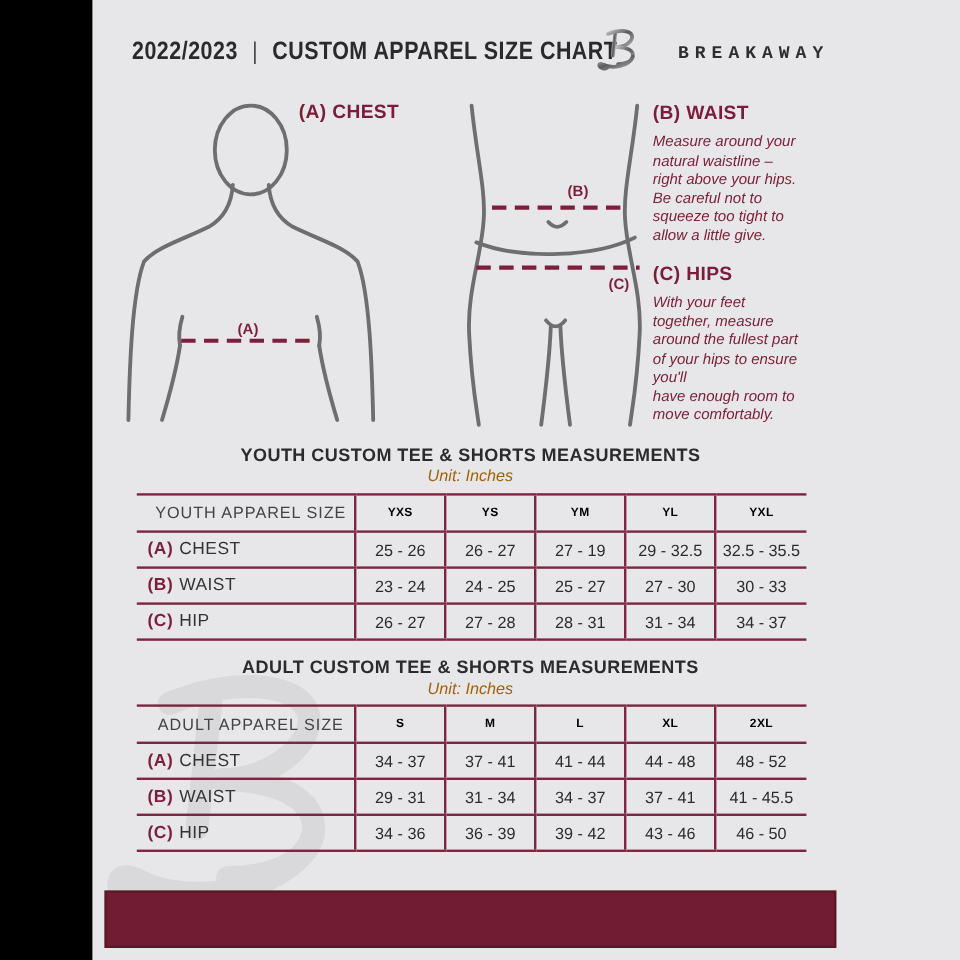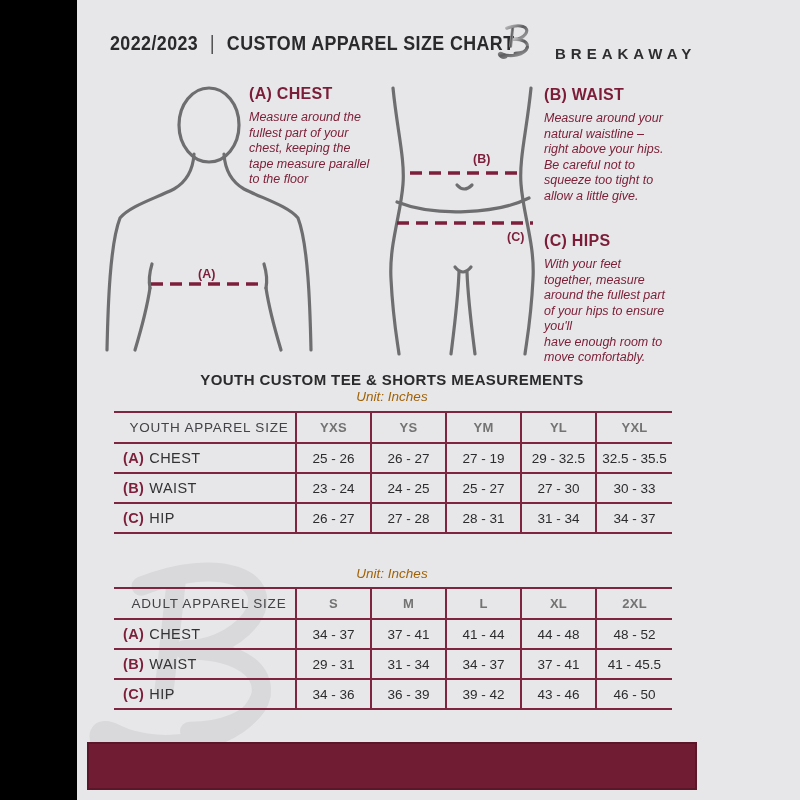--- a/index.html
+++ b/index.html
@@ -27,41 +27,41 @@
   .hdr-title{
     position:absolute;left:33px;top:31px;
     display:flex;align-items:center;gap:10px;
     font-size:21px;font-weight:bold;color:var(--ink);
     transform:scaleX(.85);transform-origin:left center;
     letter-spacing:.5px;white-space:nowrap;
   }
   .hdr-title .sep{font-weight:400;color:#444;padding:0 4px;font-size:20px;}
   .brand{
     position:absolute;left:420px;top:20px;
-    display:flex;align-items:flex-end;gap:14px;
+    display:flex;align-items:center;gap:24px;font-family:Liberation Mono, monospace;
   }
   .brand svg{display:block;}
   .brand-name{
     font-size:15px;font-weight:bold;color:#2e2e30;letter-spacing:5px;
     padding-top:6px;white-space:nowrap;
   }
   
   .fig{position:absolute;}
   .fig path,.fig ellipse{fill:none;stroke:var(--figure);stroke-width:3.2;stroke-linecap:round;}
   .fig .dash{stroke:var(--maroon);stroke-width:3.4;stroke-dasharray:12 7;stroke-linecap:butt;}
   .fig text{font-family:"Liberation Sans",sans-serif;font-size:12.5px;font-weight:bold;fill:var(--maroon);}
   .note{position:absolute;color:var(--maroon);}
   .note h3{font-size:16px;font-weight:bold;letter-spacing:.3px;margin-bottom:7px;color:#7b1d38;}
   .note p{
     font-size:12.5px;font-style:italic;font-weight:500;line-height:15.5px;
     color:#7d2038;white-space:pre-line;
   }
   .note-a{left:172px;top:85px;width:130px;}
   .note-b{left:467px;top:86px;width:152px;}
-  .note-c{left:467px;top:220px;width:152px;margin-top:12px;}
+  .note-c{left:467px;top:220px;width:152px;}
   
   .tbl-title{
     position:absolute;left:0;width:630px;text-align:center;
     font-size:15px;font-weight:bold;letter-spacing:.4px;color:#2b2b2d;
   }
   .tbl-unit{
     position:absolute;left:0;width:630px;text-align:center;
     font-size:13.5px;font-style:italic;color:#a16207;
   }
   .size-table{
@@ -75,21 +75,21 @@
   .size-table th,.size-table td{text-align:center;vertical-align:middle;}
   .lbl-hdr{
     text-align:center;padding-left:9px;
     font-size:13.5px;font-weight:400;letter-spacing:.8px;color:#434347;
   }
   .row-lbl{
     text-align:left !important;padding-left:9px;
     font-size:14.5px;font-weight:400;color:#333335;letter-spacing:.4px;
   }
   .row-lbl .key{font-weight:bold;color:var(--maroon);margin-right:5px;}
-  .col-hdr{font-size:13px;font-weight:bold;color:#737373;letter-spacing:.3px;}
+  .col-hdr{font-size:10px;font-weight:bold;color:#000000;letter-spacing:.3px;}
   .val{font-size:13.5px;color:#2c2c2e;}
   #youth-title{top:371px;} #youth-unit{top:389px;} #youth-table{top:411px;}
   #adult-title{top:548px;} #adult-unit{top:566px;} #adult-table{top:587px;}
   
   .watermark{position:absolute;left:8px;top:553px;z-index:1;opacity:1;}
   .watermark path{fill:none;stroke:var(--watermark);stroke-width:7.5;stroke-linecap:round;}
   .footer-bar{
     position:absolute;left:10px;top:742px;width:610px;height:48px;
     background:var(--footer);border:2px solid rgba(0,0,0,.18);z-index:2;
   }
@@ -131,25 +131,20 @@
     <path d="M50 182 C47 192 46.5 198 48 206"></path>
     <path d="M162 182 C165 192 165.5 198 164 206"></path>
     <path d="M48 206 C45 226 39 248 33 268"></path>
     <path d="M164 206 C167 226 173 248 179 268"></path>
     <path class="dash" d="M49 202 L163 202"></path>
     <text x="96" y="196">(A)</text>
   </svg>
 
   <div class="note note-a">
     <h3>(A) CHEST</h3>
-    <p>Measure around the
-fullest part of your
-chest, keeping the
-tape measure parallel
-to the floor</p>
   </div>
 
   <svg class="fig" style="left:308px;top:84px;" width="172" height="272" viewBox="0 0 172 272">
     <path d="M8 4 C12 45 20 75 18 100 C16 130 4 160 6 195 C8 235 12 255 14 270"></path>
     <path d="M146 4 C142 45 134 75 136 100 C138 130 150 160 148 195 C146 235 142 255 140 270"></path>
     <path d="M72 101 Q79 109 87 101"></path>
     <path d="M12 118 C50 133 112 130 144 114"></path>
     <path d="M70 183 Q78 193 86 183"></path>
     <path d="M74 188 C73 216 69 246 66 270"></path>
     <path d="M82 188 C83 216 87 246 90 270"></path>
@@ -232,20 +227,21 @@
 
   <svg class="watermark" width="255" height="214" viewBox="0 0 100 84">
     <g>
       <path d="M36 9 L31 54"></path>
       <path d="M22 13 C52 1 76 10 65 26 C58 35 47 38 39 38"></path>
       <path d="M39 38 C57 38 71 44 69 56 C67 66 53 70 41 70"></path>
       <path d="M69 56 C63 74 30 80 12 71 C5 67 3 73 9 77 C12 79 16 80 20 78"></path>
     </g>
   </svg>
 
+  <div class="tbl-title" id="adult-title">ADULT CUSTOM TEE &amp; SHORTS MEASUREMENTS</div>
   <div class="tbl-unit" id="adult-unit">Unit: Inches</div>
 
   <table class="size-table" id="adult-table">
     <colgroup>
       <col style="width:182px">
         <col style="width:75px">
         <col style="width:75px">
       <col style="width:75px">
         <col style="width:75px">
         <col style="width:76px">

